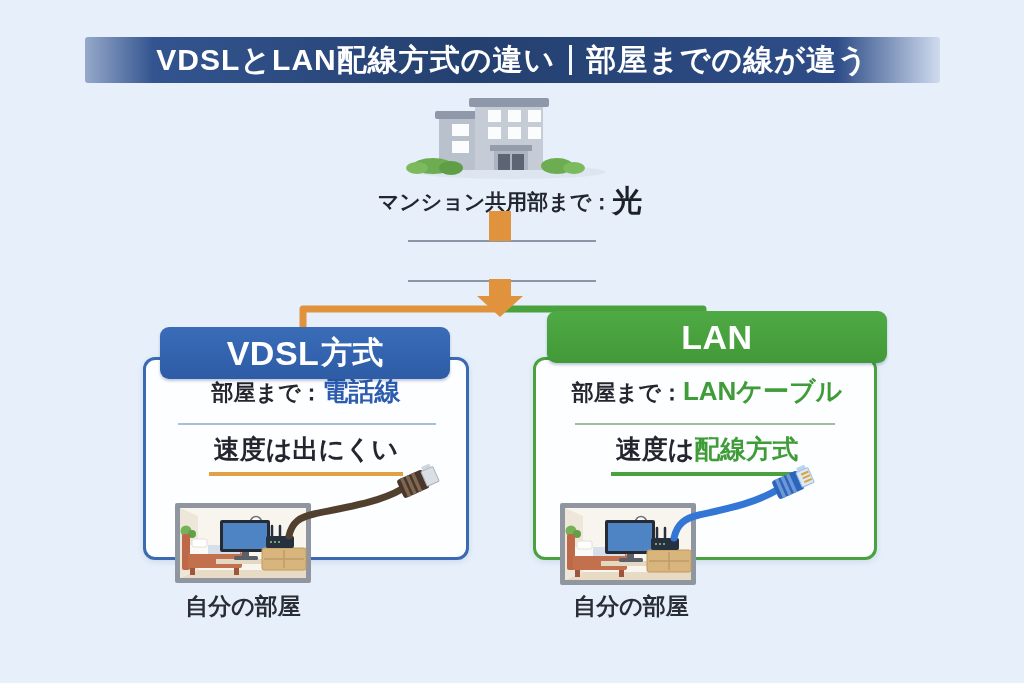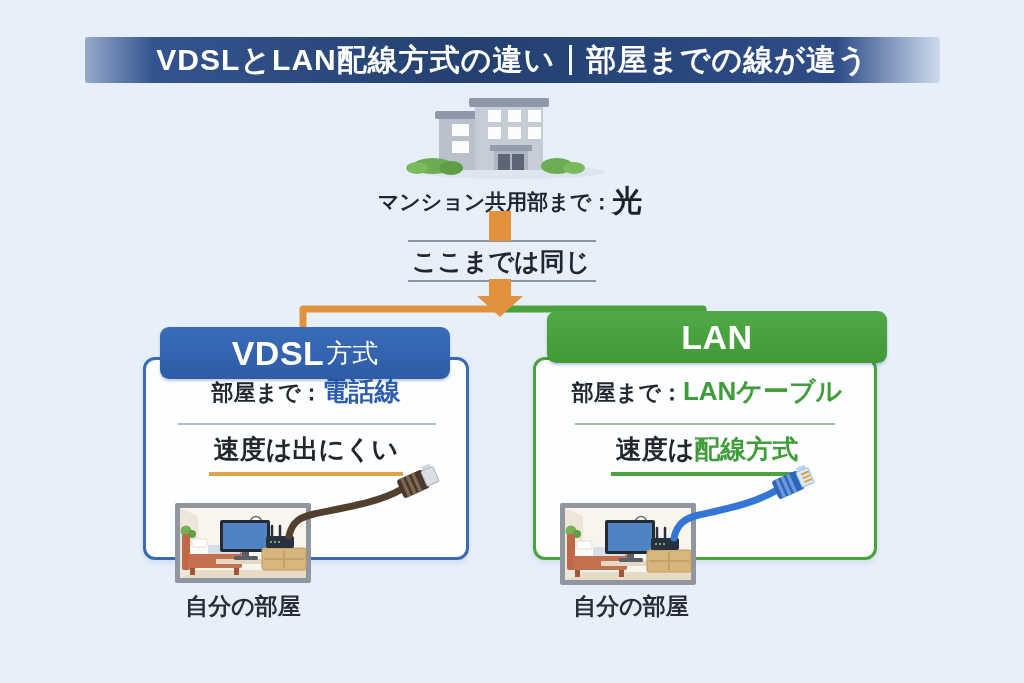--- a/index.html
+++ b/index.html
@@ -39,21 +39,21 @@
   .panel.lan {left:533px;top:357px;width:344px;height:203px;border:3px solid #49a23d;box-sizing:border-box;}
 
   .panel-header{
     position:absolute;height:52px;border-radius:9px;z-index:3;
     display:flex;align-items:center;justify-content:center;gap:2px;
     color:#fff;box-shadow:0 2px 3px rgba(30,60,120,.28);white-space:nowrap;
   }
   .panel-header.vdsl{left:160px;top:327px;width:290px;background:linear-gradient(180deg,#3a6cb8,#2e5ca6);}
   .panel-header.lan {left:547px;top:311px;width:340px;background:linear-gradient(180deg,#4fa944,#419a37);}
   .panel-header .lat{font-size:34px;font-weight:800;letter-spacing:.5px;}
-  .panel-header .jp{font-size:26px;font-weight:400;}
+  .panel-header .jp{font-size:31px;font-weight:700;}
 
   .prow{position:absolute;text-align:center;white-space:nowrap;z-index:2;}
   .prow .pre{font-size:22px;font-weight:800;color:#23262e;}
   .prow .val{font-size:26px;font-weight:800;}
   .prow.r1v{top:374px;}
   .val.blue{color:#2b5cae;}
   .val.green{color:#3f9c38;}
   .val.dark{color:#23262e;}
   .row-vdsl{left:143px;width:326px;}
   .row-lan{left:533px;width:348px;}
@@ -117,21 +117,20 @@
       <ellipse cx="169" cy="80" rx="11" ry="6" fill="#7cba5e"></ellipse>
     </g>
   </svg>
 
   <div class="caption">
     <span class="pre">マンション共用部まで：</span><span class="val">光</span>
   </div>
 
   <div class="rule top"></div>
   <div class="rule bot"></div>
-  <div class="same-note">ここまでは同じ</div>
 
   <svg class="flow-svg" width="1024" height="683" viewBox="0 0 1024 683">
     <path d="M500,309 H703 V333" fill="none" stroke="#49a23d" stroke-width="7" stroke-linejoin="round"></path>
     <path d="M500,309 H303 V333" fill="none" stroke="#e0923d" stroke-width="7" stroke-linejoin="round"></path>
     <g>
       <rect x="489" y="211" width="22" height="30" fill="#e0923d"></rect>
       <rect x="489" y="279" width="22" height="19" fill="#e0923d"></rect>
       <polygon points="477,296 523,296 500,317" fill="#e0923d"></polygon>
     </g>
   </svg>

